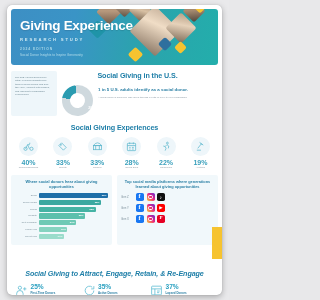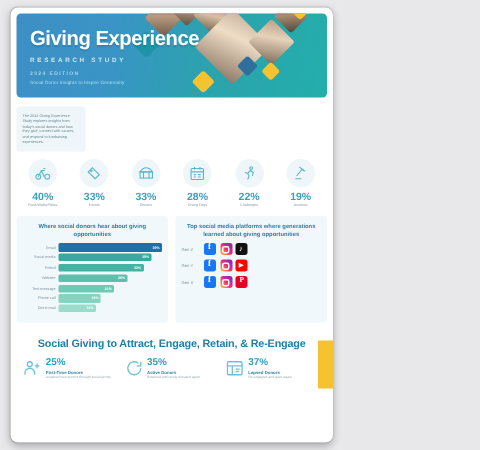--- a/index.html
+++ b/index.html
@@ -155,21 +155,21 @@
   .pt { background: #e60023; }
   .fbg { color:#fff; font-size:6px; font-weight:bold; font-family:"Liberation Serif",serif;
          position:absolute; left:2.6px; top:-0.4px; }
   .igg { position:absolute; left:1.6px; top:1.6px; width:4.8px; height:4.8px;
          border:0.9px solid #fff; border-radius:1.6px; box-sizing:border-box; }
   .ttg { color:#fff; font-size:5px; font-weight:bold; position:absolute; left:2.4px; top:0.6px; }
   .ytg { color:#fff; font-size:4.4px; position:absolute; left:2.2px; top:0.8px; }
   .ptg { color:#fff; font-size:5px; font-weight:bold; position:absolute; left:2.6px; top:0.3px;
          font-family:"Liberation Serif",serif; }
   
-  .bot-title { margin-top: 9px; }
+  .bot-title { margin-top: 24px; font-style: italic; }
   .bot-row { display: flex; justify-content: space-between; margin-top: 5px; padding: 0 4px; }
   .bot { display: flex; align-items: flex-start; width: 64px; }
   .bot-ic { width: 13px; height: 13px; flex: none; margin-right: 2.5px; margin-top: 1px; }
   .bot-num { color: #2aa0c0; font-size: 6.6px; font-weight: bold; line-height: 7px; }
   .bot-lbl { color: #2a7fa4; font-size: 2.9px; font-weight: bold; margin-top: 1px; }
   .bot-sub { color: #9aa8b1; font-size: 2.3px; margin-top: 1px; line-height: 2.9px; }
   .yellow-wedge {
     position: absolute; right: -10px; top: 222px;
     width: 0; height: 0;
     border-top: 16px solid transparent;
@@ -212,23 +212,36 @@
     </div>
 
     <div class="body">
 
       <div class="row-top">
 
         <div class="intro">
           <p>The 2024 Giving Experience Study explores insights from today's social donors and how they give, connect with causes, and respond to fundraising experiences.</p>
         </div>
 
-
-      </div>
-
+        <div class="mid">
+          <div class="sec-title">Social Giving in the U.S.</div>
+          <div class="donut-wrap">
+            <div class="donut">
+              <span class="donut-lbl">20%</span>
+            </div>
+            <div class="donut-txt">
+              <div class="donut-head">1 in 5 U.S. adults identify as a social donor.</div>
+              <div class="donut-body">A social donor is someone who gives through events or peer-to-peer fundraising.</div>
+            </div>
+          </div>
+        </div>
+
+      </div>
+
+      <div class="sec-title exp-title">Social Giving Experiences</div>
       <div class="exp-row">
 
         <div class="exp">
           <div class="exp-ic">
             <svg width="11" height="11" viewBox="0 0 24 24" fill="none" stroke="#5bb6cc" stroke-width="1.6">
               <circle cx="5.5" cy="17" r="3.5"></circle>
                 <circle cx="18.5" cy="17" r="3.5"></circle>
               <path d="M5.5 17 L10 8 L15 8 M10 8 L14 17"></path>
                 <path d="M13 5 h3"></path>
             </svg>

